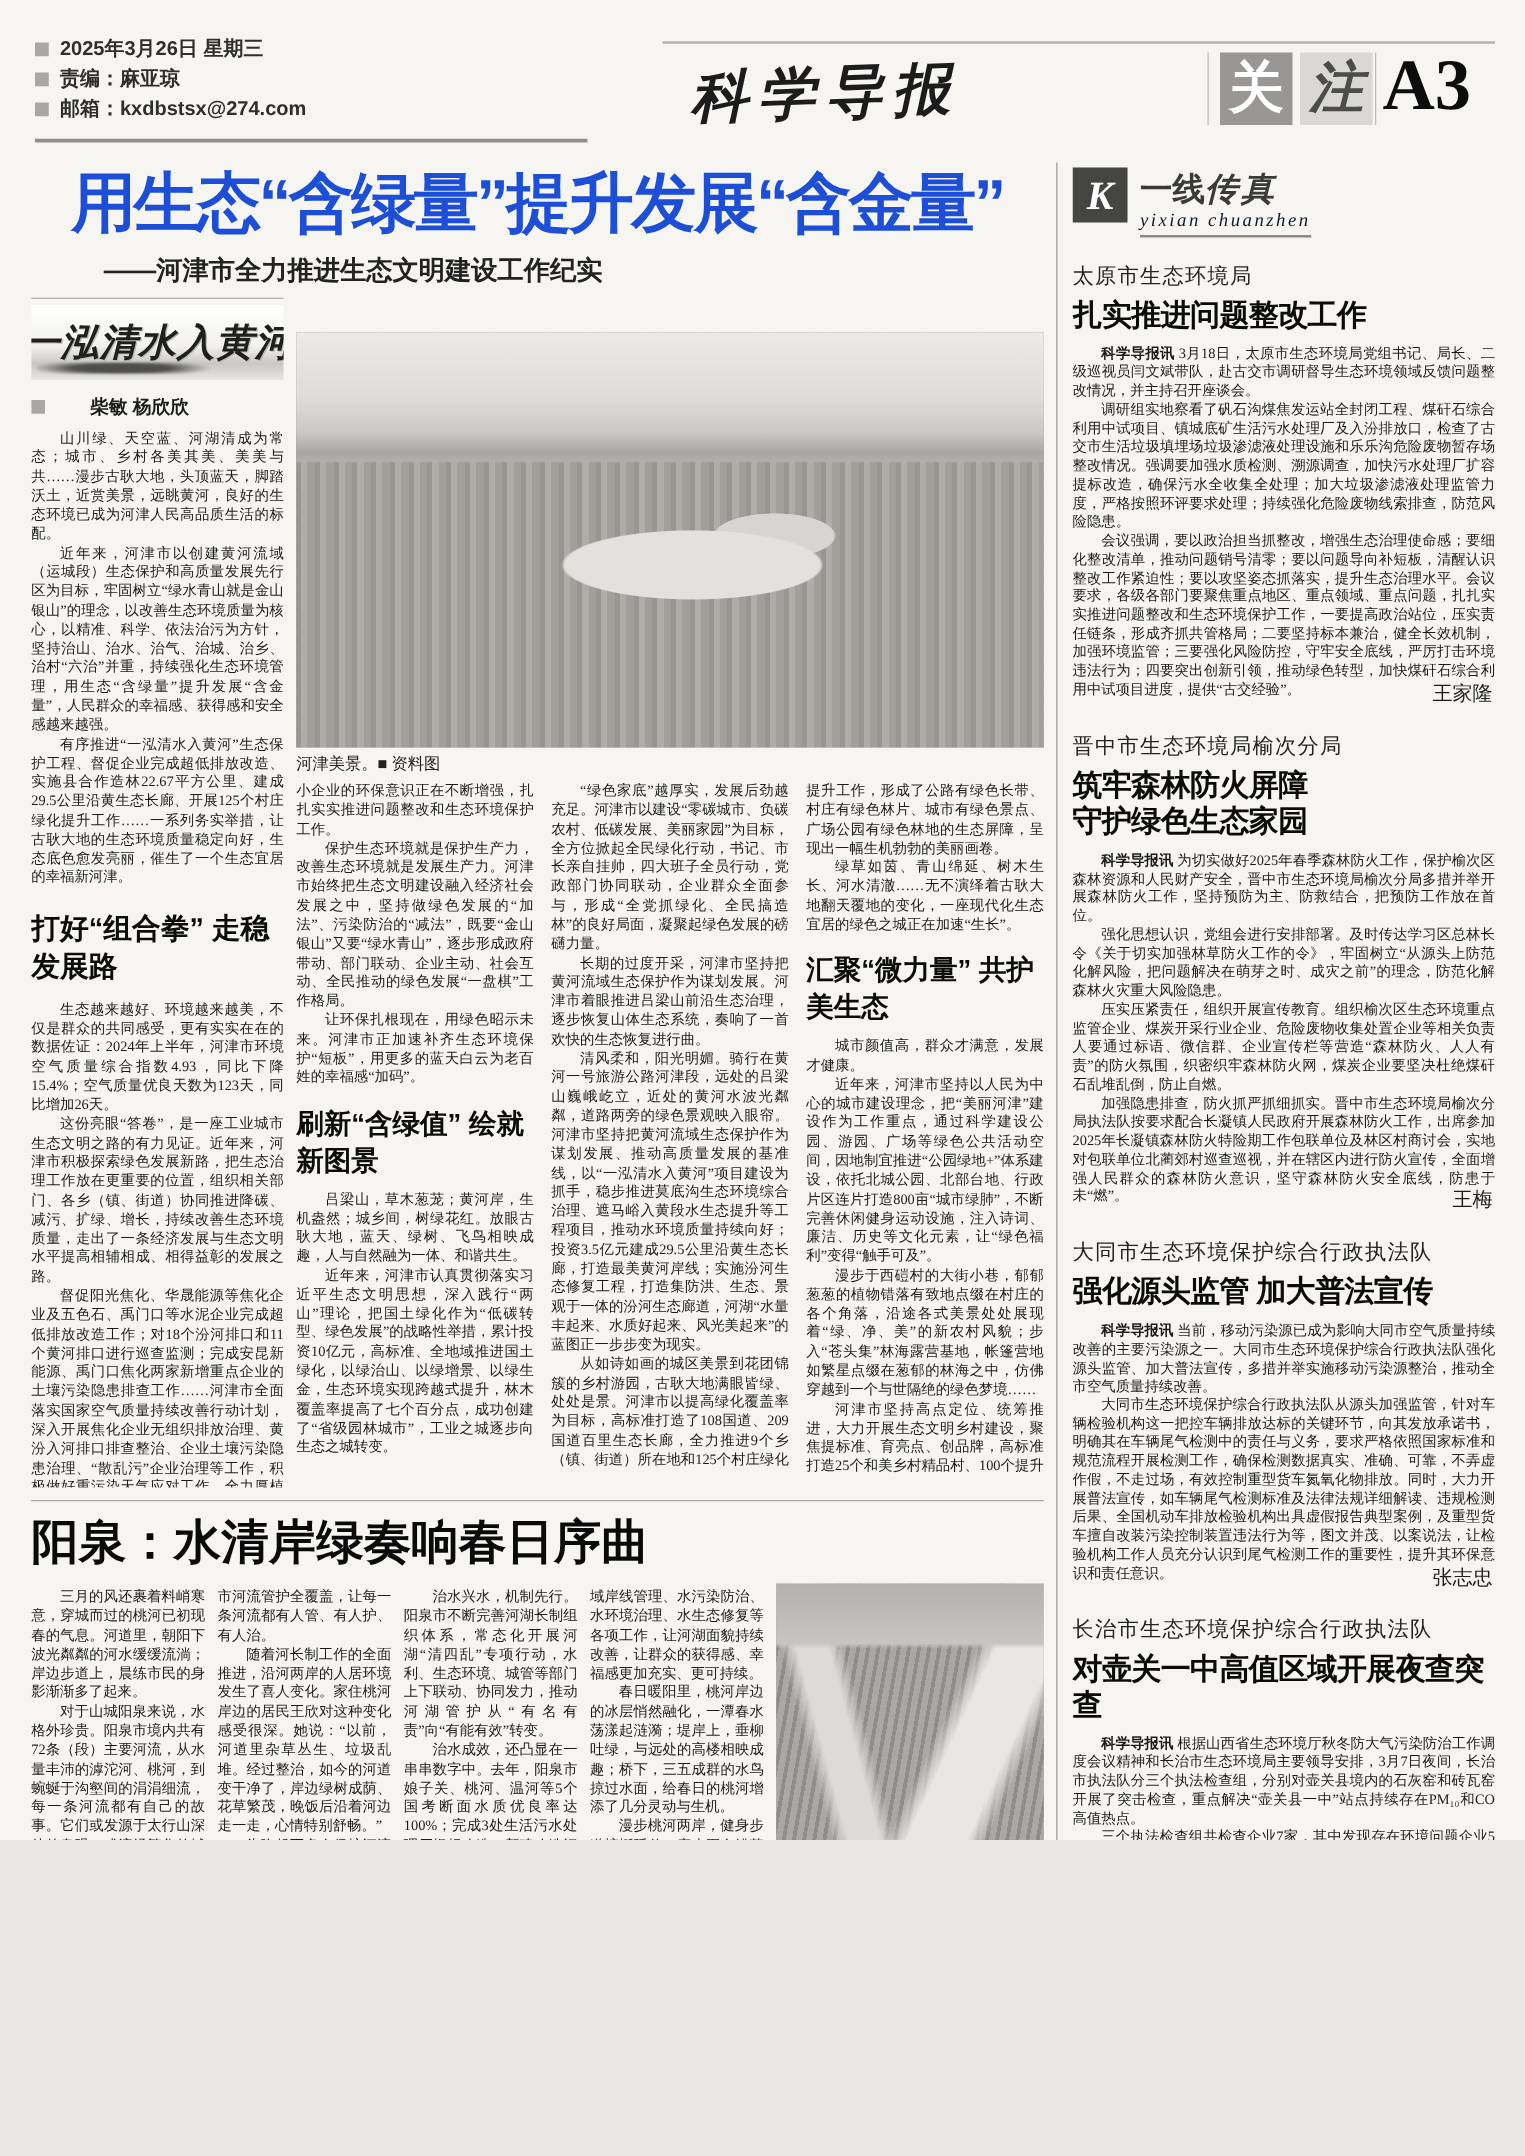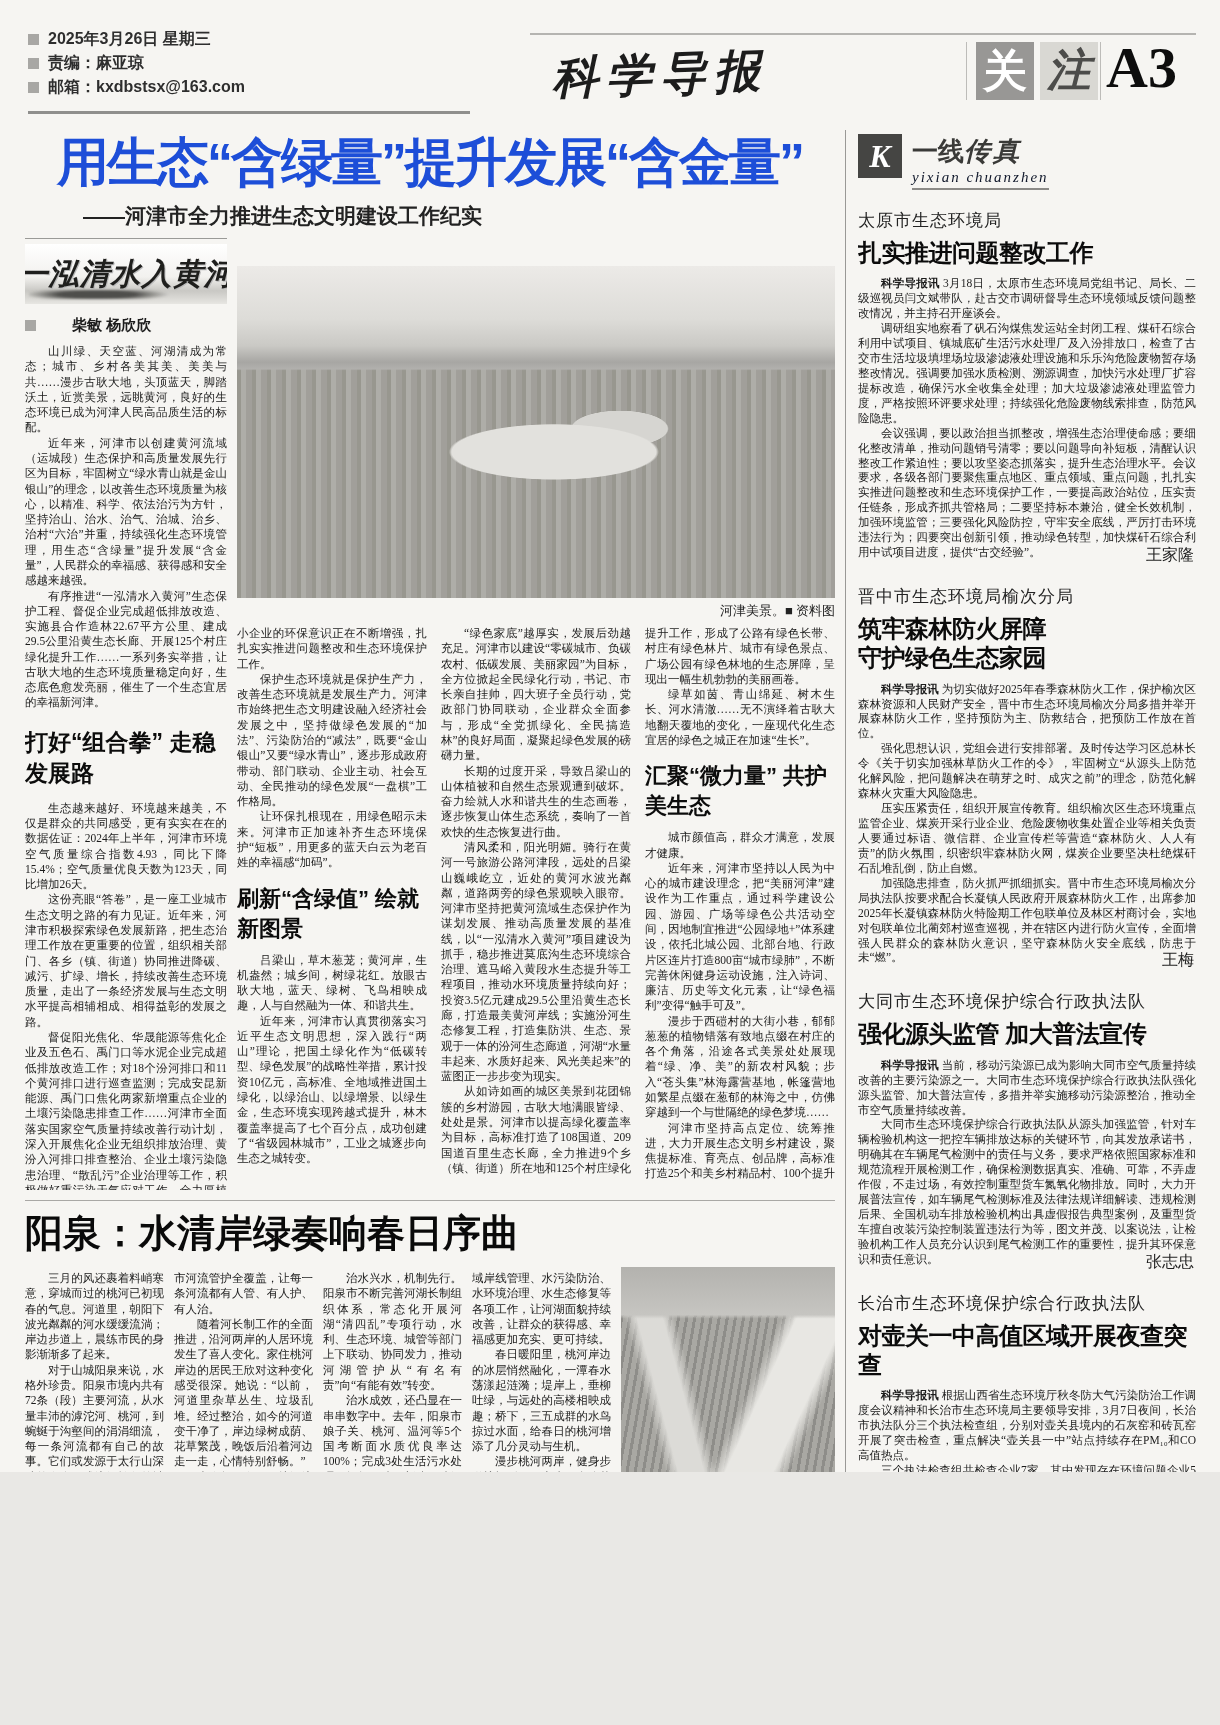--- a/index.html
+++ b/index.html
@@ -50,21 +50,21 @@
   .col1 .bodytext h3 { font-size:23px; margin:16px 0 12px; }
 
   .photo1 { position:absolute; left:212px; top:28px; width:598px; height:332px;
     background:
       linear-gradient(180deg,#eceae7 0%,#dddcd8 16%,#cac9c5 24%,#a7a6a3 29%,#b1b0ad 31%,rgba(0,0,0,0) 31.5%),
       radial-gradient(ellipse 150px 40px at 53% 56%, #e2e1dd 0 68%, rgba(0,0,0,0) 70%),
       radial-gradient(ellipse 70px 26px at 64% 49%, #d6d5d1 0 68%, rgba(0,0,0,0) 70%),
       repeating-linear-gradient(90deg,#98978f 0 4px,#aeada8 4px 9px,#a19f9a 9px 15px),
       repeating-linear-gradient(0deg,#94938e 0 5px,#b3b2ad 5px 12px);
   }
-  .caption1 { position:absolute; left:212px; top:364px; width:598px; text-align:right; font-size:13px; color:#222; }
+  .caption1 { position:absolute; left:212px; top:364px; width:598px; text-align:left; font-size:13px; color:#222; }
   .flow3 { position:absolute; left:212px; top:388px; width:598px; height:564px; overflow:hidden;
            column-count:3; column-gap:14px; column-fill:auto; }
 
   .bottom-rule { position:absolute; left:0; top:1080px; width:810px; border-top:1px solid #a9a8a5; }
   .bottom-article { position:absolute; left:0; top:1088px; width:810px; }
   .bottom-headline { font-family:"Liberation Sans",sans-serif; font-weight:900; font-size:38px; color:#0a0a0a; letter-spacing:0; }
   .ba-row { position:relative; margin-top:12px; height:452px; }
   .flow4 { position:absolute; left:0; top:0; width:586px; height:452px; column-count:4; column-gap:10px; overflow:hidden; }
   .photo2 { position:absolute; left:596px; top:-4px; width:214px; height:398px; overflow:hidden;
     background:
@@ -105,21 +105,21 @@
     <div class="line">
         <span class="sq"></span>
         <span>2025年3月26日  星期三</span>
       </div>
     <div class="line">
         <span class="sq"></span>
         <span>责编：麻亚琼</span>
       </div>
     <div class="line">
         <span class="sq"></span>
-        <span>邮箱：kxdbstsx@163.com</span>
+        <span>邮箱：kxdbstsx@274.com</span>
       </div>
   </div>
   <div class="hdr-topline"></div>
   <div class="masthead">科学导报</div>
   <div class="hdr-vline" style="left:966px"></div>
   <div class="badge badge-focus1">关</div>
   <div class="badge badge-focus2">注</div>
   <div class="hdr-vline" style="left:1100px"></div>
   <div class="pageno">A3</div>
 
@@ -151,21 +151,21 @@
       <div class="photo1"></div>
       <div class="caption1">河津美景。■ 资料图</div>
       <div class="flow3 bodytext">
           <p class="cont">小企业的环保意识正在不断增强，扎扎实实推进问题整改和生态环境保护工作。</p>
           <p>保护生态环境就是保护生产力，改善生态环境就是发展生产力。河津市始终把生态文明建设融入经济社会发展之中，坚持做绿色发展的“加法”、污染防治的“减法”，既要“金山银山”又要“绿水青山”，逐步形成政府带动、部门联动、企业主动、社会互动、全民推动的绿色发展“一盘棋”工作格局。</p>
           <p>让环保扎根现在，用绿色昭示未来。河津市正加速补齐生态环境保护“短板”，用更多的蓝天白云为老百姓的幸福感“加码”。</p>
           <h3>刷新“含绿值” 绘就新图景</h3>
           <p>吕梁山，草木葱茏；黄河岸，生机盎然；城乡间，树绿花红。放眼古耿大地，蓝天、绿树、飞鸟相映成趣，人与自然融为一体、和谐共生。</p>
           <p>近年来，河津市认真贯彻落实习近平生态文明思想，深入践行“两山”理论，把国土绿化作为“低碳转型、绿色发展”的战略性举措，累计投资10亿元，高标准、全地域推进国土绿化，以绿治山、以绿增景、以绿生金，生态环境实现跨越式提升，林木覆盖率提高了七个百分点，成功创建了“省级园林城市”，工业之城逐步向生态之城转变。</p>
           <p>“绿色家底”越厚实，发展后劲越充足。河津市以建设“零碳城市、负碳农村、低碳发展、美丽家园”为目标，全方位掀起全民绿化行动，书记、市长亲自挂帅，四大班子全员行动，党政部门协同联动，企业群众全面参与，形成“全党抓绿化、全民搞造林”的良好局面，凝聚起绿色发展的磅礴力量。</p>
-          <p>长期的过度开采，导致吕梁山的山体植被和自然生态景观遭到破坏。奋力绘就人水和谐共生的生态画卷，逐步恢复山体生态系统，奏响了一首欢快的生态恢复进行曲。</p>
+          <p>长期的过度开采，河津市坚持把黄河流域生态保护作为谋划发展。河津市着眼推进吕梁山前沿生态治理，逐步恢复山体生态系统，奏响了一首欢快的生态恢复进行曲。</p>
           <p>清风柔和，阳光明媚。骑行在黄河一号旅游公路河津段，远处的吕梁山巍峨屹立，近处的黄河水波光粼粼，道路两旁的绿色景观映入眼帘。河津市坚持把黄河流域生态保护作为谋划发展、推动高质量发展的基准线，以“一泓清水入黄河”项目建设为抓手，稳步推进莫底沟生态环境综合治理、遮马峪入黄段水生态提升等工程项目，推动水环境质量持续向好；投资3.5亿元建成29.5公里沿黄生态长廊，打造最美黄河岸线；实施汾河生态修复工程，打造集防洪、生态、景观于一体的汾河生态廊道，河湖“水量丰起来、水质好起来、风光美起来”的蓝图正一步步变为现实。</p>
           <p>从如诗如画的城区美景到花团锦簇的乡村游园，古耿大地满眼皆绿、处处是景。河津市以提高绿化覆盖率为目标，高标准打造了108国道、209国道百里生态长廊，全力推进9个乡（镇、街道）所在地和125个村庄绿化提升工作，形成了公路有绿色长带、村庄有绿色林片、城市有绿色景点、广场公园有绿色林地的生态屏障，呈现出一幅生机勃勃的美丽画卷。</p>
           <p>绿草如茵、青山绵延、树木生长、河水清澈……无不演绎着古耿大地翻天覆地的变化，一座现代化生态宜居的绿色之城正在加速“生长”。</p>
           <h3>汇聚“微力量” 共护美生态</h3>
           <p>城市颜值高，群众才满意，发展才健康。</p>
           <p>近年来，河津市坚持以人民为中心的城市建设理念，把“美丽河津”建设作为工作重点，通过科学建设公园、游园、广场等绿色公共活动空间，因地制宜推进“公园绿地+”体系建设，依托北城公园、北部台地、行政片区连片打造800亩“城市绿肺”，不断完善休闲健身运动设施，注入诗词、廉洁、历史等文化元素，让“绿色福利”变得“触手可及”。</p>
           <p>漫步于西磑村的大街小巷，郁郁葱葱的植物错落有致地点缀在村庄的各个角落，沿途各式美景处处展现着“绿、净、美”的新农村风貌；步入“苍头集”林海露营基地，帐篷营地如繁星点缀在葱郁的林海之中，仿佛穿越到一个与世隔绝的绿色梦境……</p>
           <p>河津市坚持高点定位、统筹推进，大力开展生态文明乡村建设，聚焦提标准、育亮点、创品牌，高标准打造25个和美乡村精品村、100个提升村，为人民群众打造出生态文明、美丽宜居的幸福家园。</p>
         </div>
     </div>

